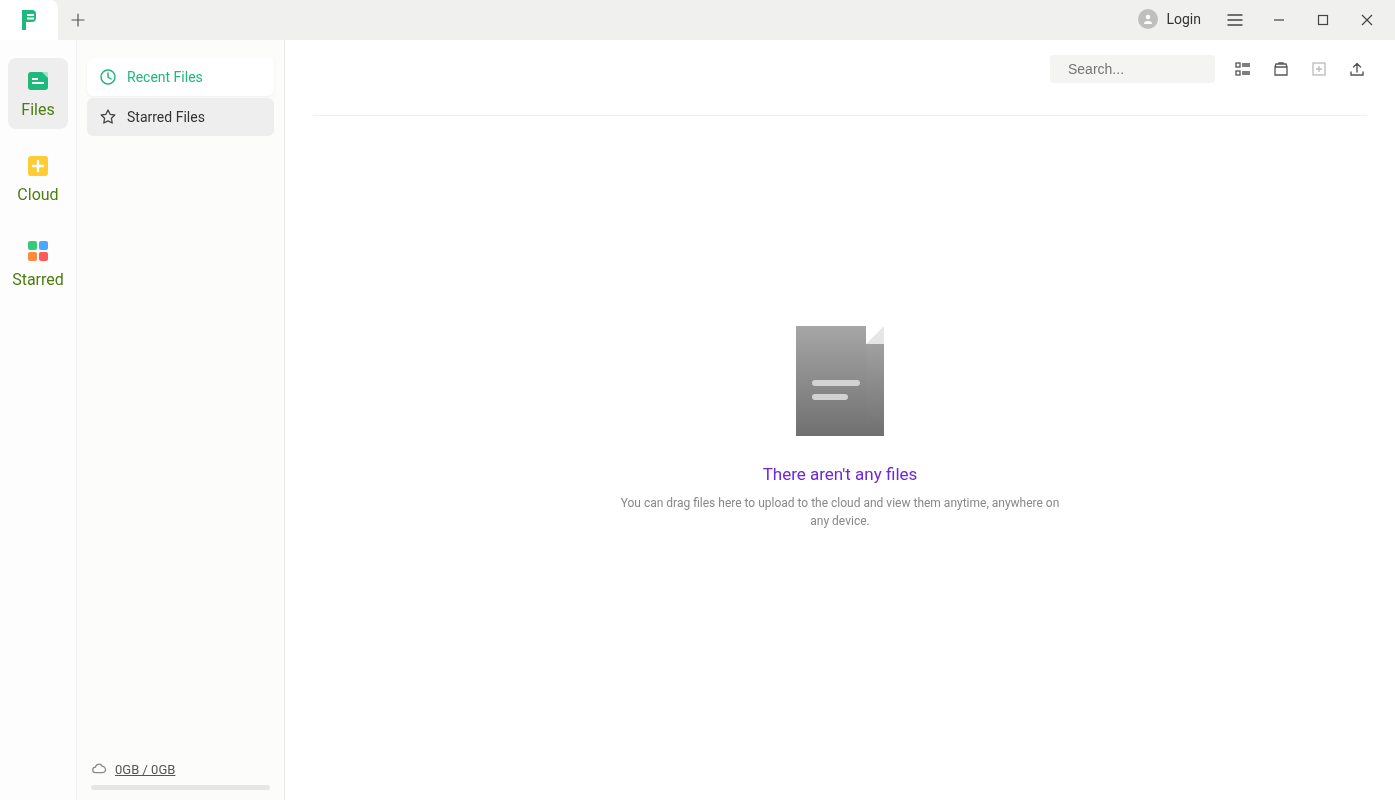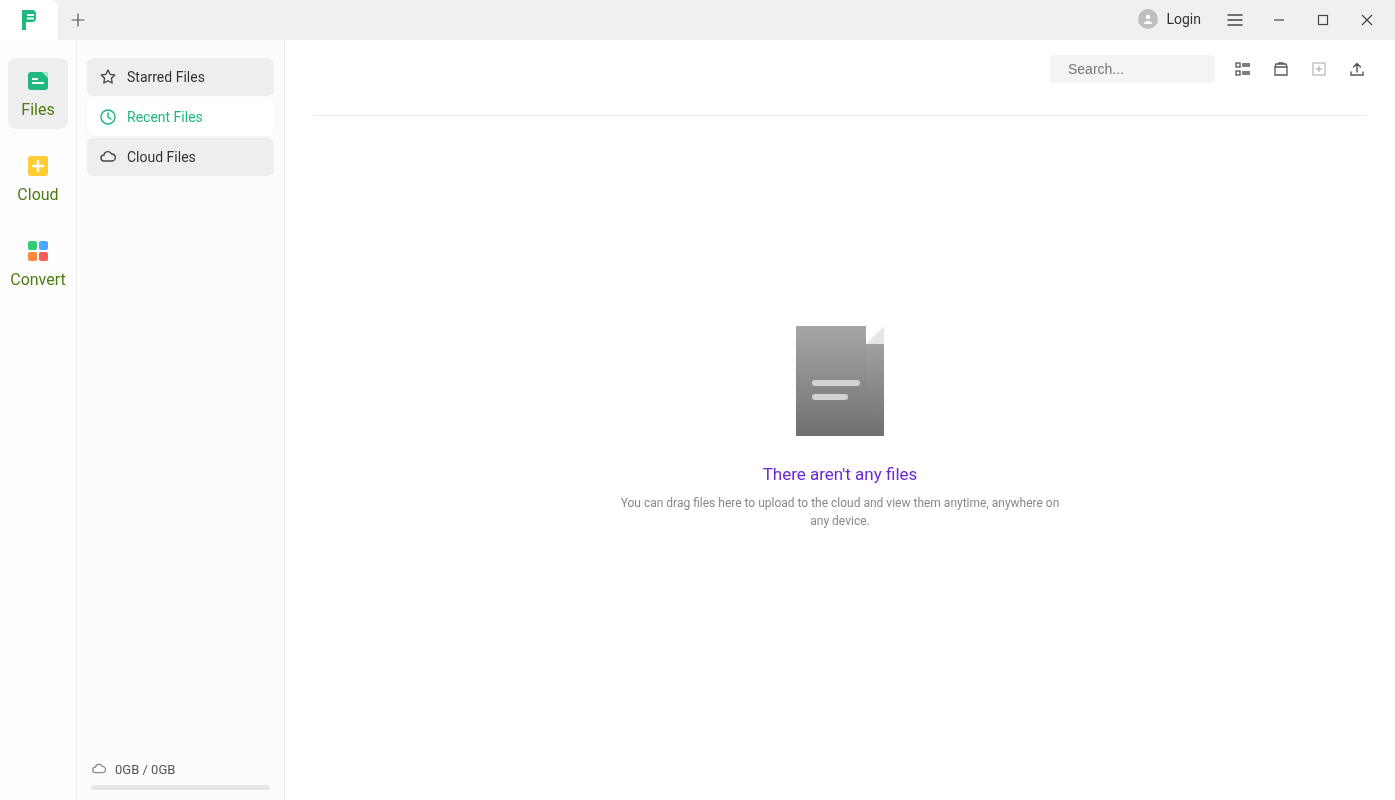--- a/index.html
+++ b/index.html
@@ -20,21 +20,21 @@
 .leftnav-item { width: 60px; display: flex; flex-direction: column; align-items: center; gap: 6px; padding: 10px 0; border-radius: 8px; cursor: pointer; }
 .leftnav-item.active { background: #eee; }
 .leftnav-icon { width: 26px; height: 26px; border-radius: 4px; display: flex; align-items: center; justify-content: center; position: relative; }
 .leftnav-label { font-size: 16px; color: #4d7c0f; }
 
 .sidepanel { width: 208px; background: #fcfcfb; border-right: 1px solid #eaeaea; display: flex; flex-direction: column; padding: 18px 10px 0 10px; position: relative; }
 .side-item { display: flex; align-items: center; gap: 10px; padding: 10px 12px; border-radius: 6px; cursor: pointer; margin-bottom: 2px; }
 .side-item.active { background: #fff; color: #1fb87d; box-shadow: 0 1px 3px rgba(0,0,0,0.05); }
 .side-item.hovered { background: #eee; }
 .sidepanel-footer { position: absolute; bottom: 10px; left: 0; right: 0; padding: 0 14px; }
-.storage-row { display: flex; align-items: center; gap: 8px; color: #555; font-size: 13px; margin-bottom: 8px; }
+.storage-row { display: flex; align-items: center; gap: 8px; color: #555; font-size: 13px; margin-bottom: 8px; text-decoration: underline; }
 .progress-bar { width: 100%; height: 5px; background: #e6e6e6; border-radius: 3px; }
 
 .content { flex: 1; background: #fff; display: flex; flex-direction: column; position: relative; }
 .content-toolbar { height: 56px; margin: 20px 28px 0 28px; display: flex; align-items: center; justify-content: flex-end; gap: 18px; border-bottom: 1px solid #eee; padding-bottom: 37px; }
 .search-box { display: flex; align-items: center; background: #f4f4f2; border-radius: 4px; padding: 6px 10px; width: 165px; gap: 8px; }
 .search-box input { border: none; background: transparent; outline: none; font-size: 14px; flex: 1; color: #888; }
 .tb-icon { width: 20px; height: 20px; cursor: pointer; color: #555; display: flex; align-items: center; justify-content: center; }
 
 .empty-state { flex: 1; display: flex; flex-direction: column; align-items: center; justify-content: center; text-align: center; padding-bottom: 60px; }
 .empty-title { font-size: 17px; font-weight: 400; color: #6d28d9; margin-top: 28px; margin-bottom: 10px; }
@@ -125,43 +125,37 @@
     </div>
     <div class="leftnav-item">
       <span class="leftnav-icon">
         <svg width="26" height="26" viewBox="0 0 26 26">
           <rect x="3" y="3" width="9" height="9" rx="2" fill="#35c97a"></rect>
           <rect x="14" y="3" width="9" height="9" rx="2" fill="#4aa7ff"></rect>
           <rect x="3" y="14" width="9" height="9" rx="2" fill="#ff8a3d"></rect>
           <rect x="14" y="14" width="9" height="9" rx="2" fill="#ff5a5a"></rect>
         </svg>
       </span>
-      <span class="leftnav-label">Convert</span>
+      <span class="leftnav-label">Starred</span>
     </div>
   </div>
 
   <div class="sidepanel">
-    <div class="side-item hovered">
-      <svg width="18" height="18" viewBox="0 0 18 18">
-          <path d="M9 2 l2.1 4.3 4.7 .7 -3.4 3.3 .8 4.7 L9 12.8 4.8 15 l.8-4.7 L2.2 7 l4.7-.7 z" fill="none" stroke="#444" stroke-width="1.3" stroke-linejoin="round"></path>
-        </svg>
-      <span>Starred Files</span>
-    </div>
     <div class="side-item active">
       <svg width="18" height="18" viewBox="0 0 18 18">
           <circle cx="9" cy="9" r="7" fill="none" stroke="#1fb87d" stroke-width="1.5"></circle>
           <path d="M9 5 v4 l3 2" stroke="#1fb87d" stroke-width="1.5" fill="none" stroke-linecap="round"></path>
         </svg>
       <span>Recent Files</span>
     </div>
     <div class="side-item hovered">
       <svg width="18" height="18" viewBox="0 0 18 18">
-          <path d="M5 13 a3 3 0 0 1 0-6 a4 4 0 0 1 7.6-1 A3.2 3.2 0 0 1 13 13 z" fill="none" stroke="#444" stroke-width="1.4"></path>
-        </svg>
-      <span>Cloud Files</span>
+          <path d="M9 2 l2.1 4.3 4.7 .7 -3.4 3.3 .8 4.7 L9 12.8 4.8 15 l.8-4.7 L2.2 7 l4.7-.7 z" fill="none" stroke="#444" stroke-width="1.3" stroke-linejoin="round"></path>
+        </svg>
+      <span>Starred Files</span>
     </div>
     <div class="sidepanel-footer">
       <div class="storage-row">
         <svg width="16" height="16" viewBox="0 0 18 18">
             <path d="M5 13 a3 3 0 0 1 0-6 a4 4 0 0 1 7.6-1 A3.2 3.2 0 0 1 13 13 z" fill="none" stroke="#888" stroke-width="1.4"></path>
           </svg>
         <span>0GB / 0GB</span>
       </div>
       <div class="progress-bar"></div>
     </div>

